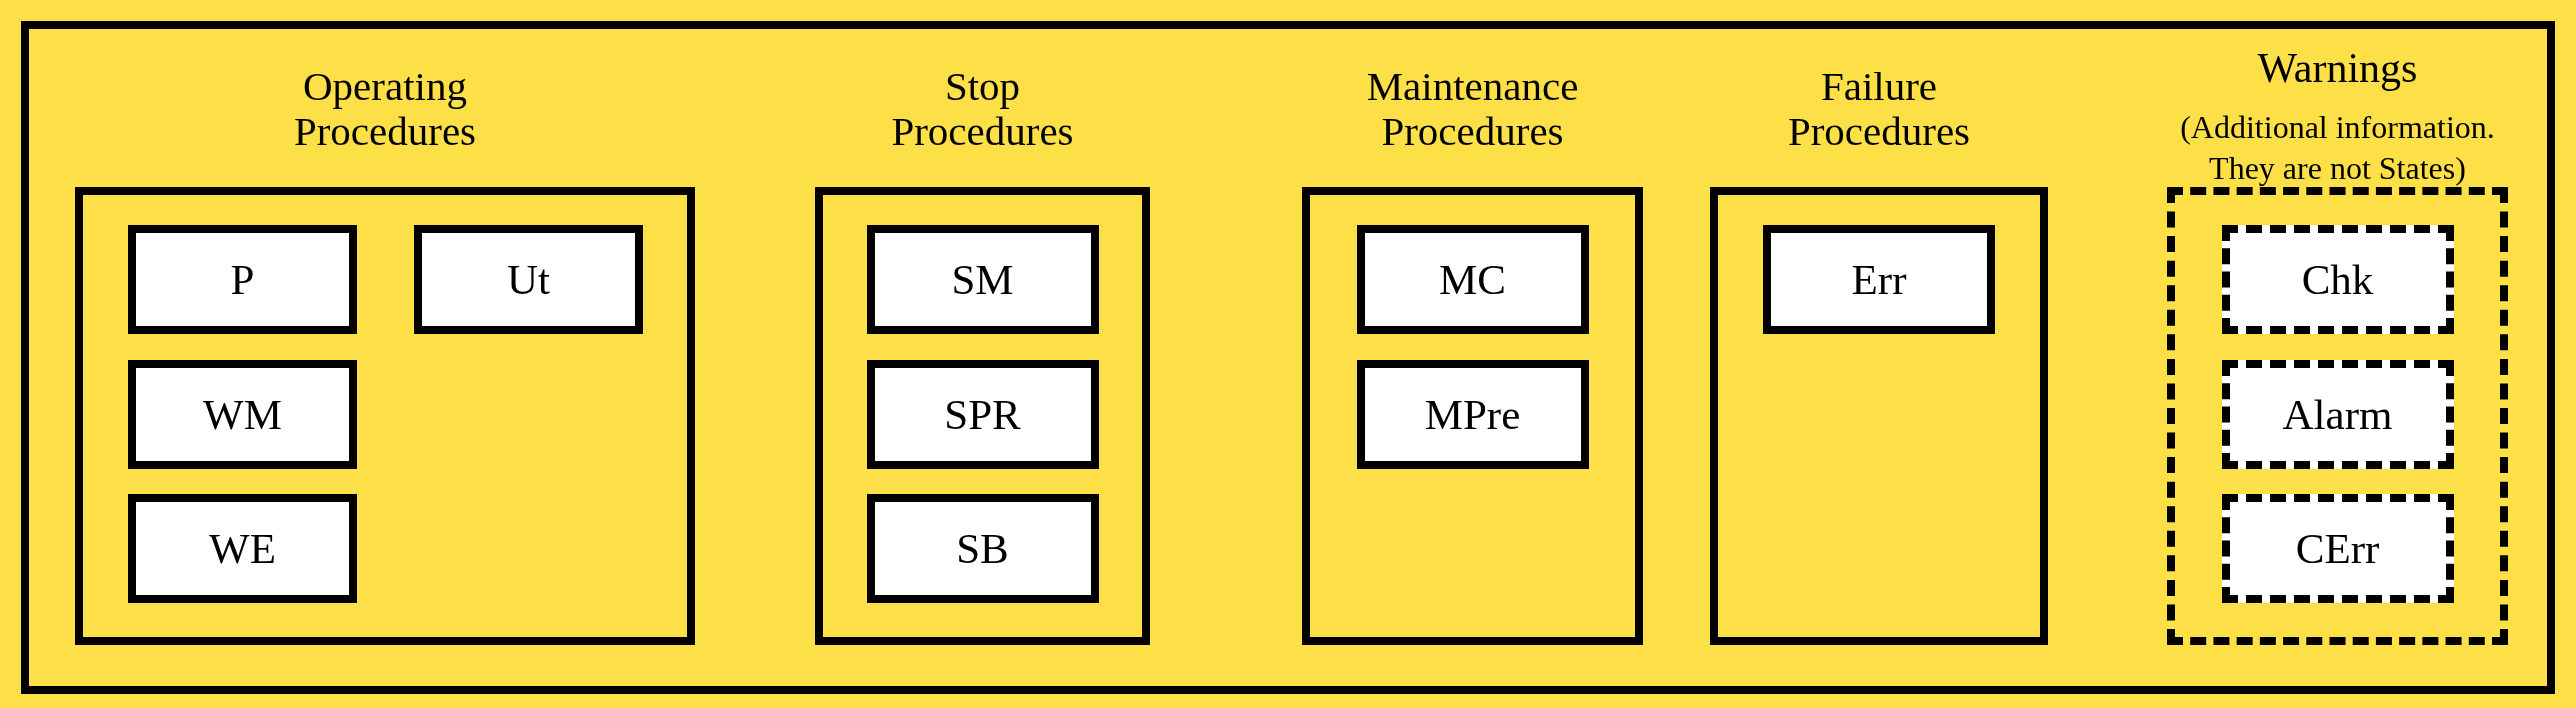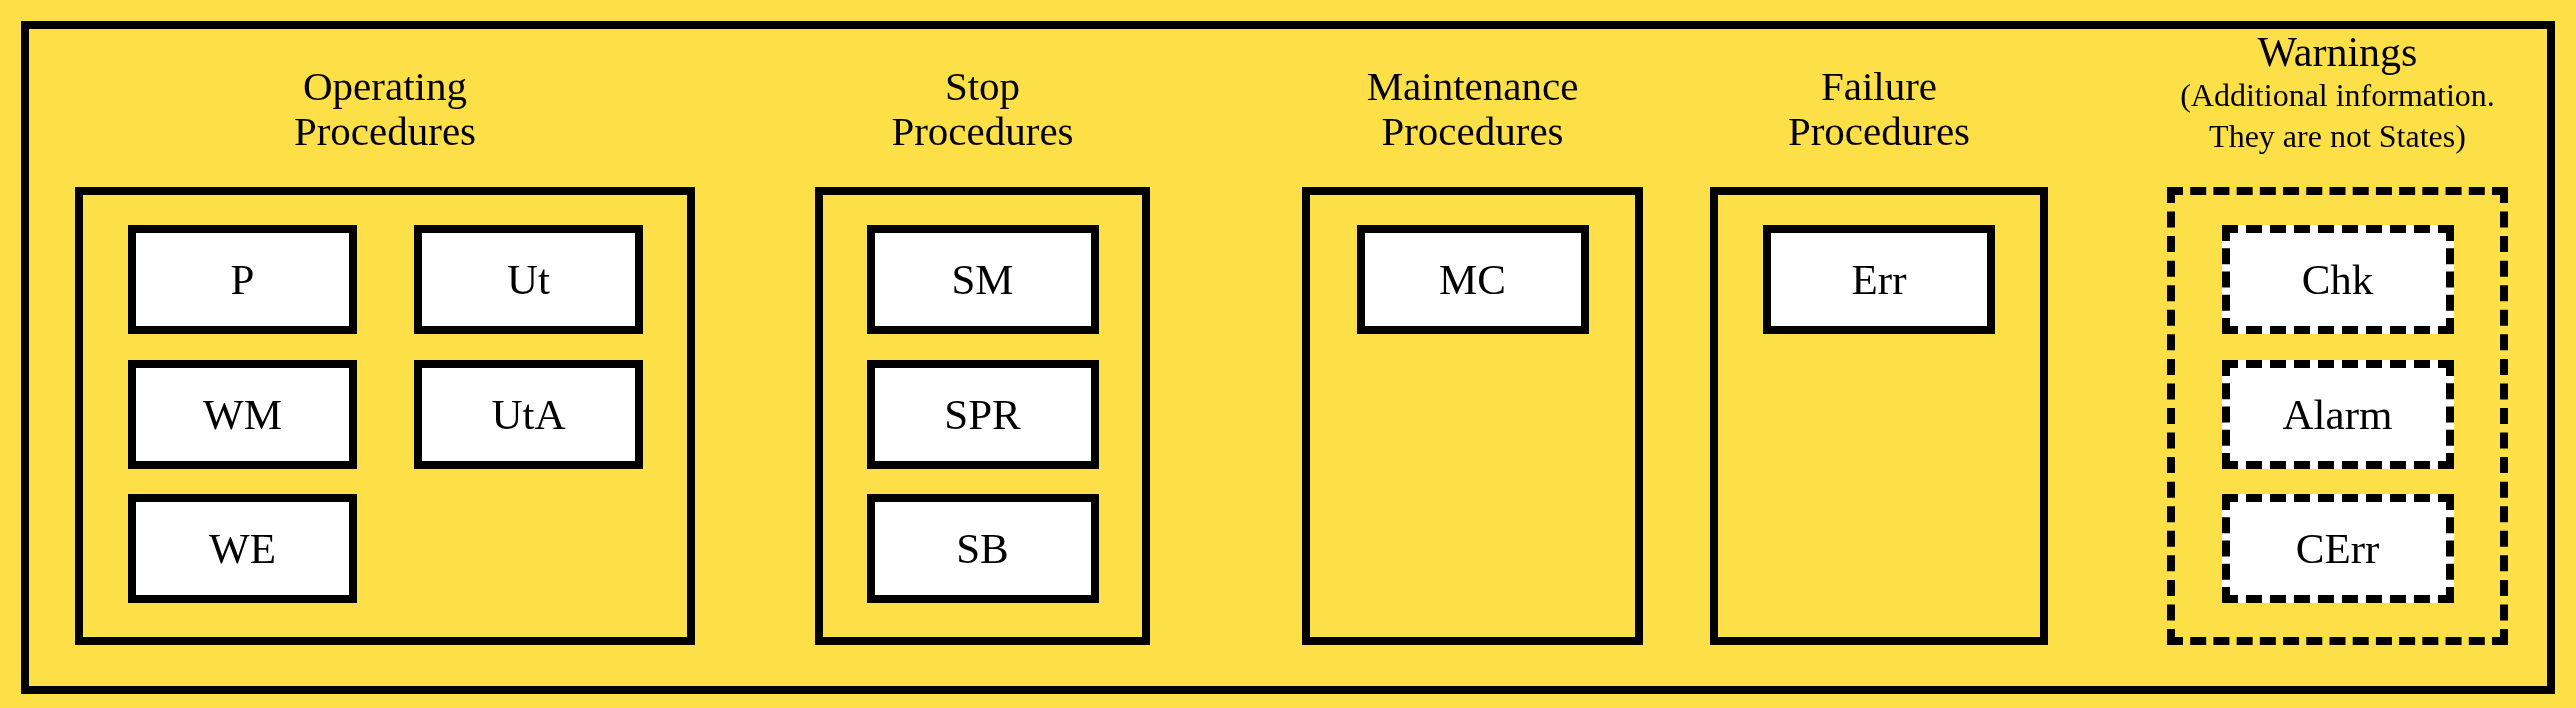--- a/index.html
+++ b/index.html
@@ -34,26 +34,26 @@
     position: absolute;
     top: 64px;
     left: 0;
     width: 100%;
     text-align: center;
     font-size: 41px;
     line-height: 45px;
     white-space: nowrap;
   }
   .group-title.warnings {
-    top: 30px;
+    top: 46px;
     font-size: 42px;
     line-height: 45px;
   }
   .group-subtitle {
-    margin-top: 0;
+    margin-top: 16px;
     font-size: 32px;
     line-height: 41px;
     white-space: nowrap;
   }
   .container {
     position: absolute;
     top: 187px;
     left: 0;
     width: 100%;
     height: 458px;
@@ -104,21 +104,20 @@
 
   <div class="group" id="group-operating">
     <div class="group-title">
       <div>Operating</div>
       <div>Procedures</div>
     </div>
     <div class="container">
       <div class="sbox row1 op-col1">P</div>
       <div class="sbox row1 op-col2">Ut</div>
       <div class="sbox row2 op-col1">WM</div>
-      <div class="sbox row2 op-col2">UtA</div>
       <div class="sbox row3 op-col1">WE</div>
     </div>
   </div>
 
   <div class="group" id="group-stop">
     <div class="group-title">
       <div>Stop</div>
       <div>Procedures</div>
     </div>
     <div class="container">
@@ -128,20 +127,21 @@
     </div>
   </div>
 
   <div class="group" id="group-maintenance">
     <div class="group-title">
       <div>Maintenance</div>
       <div>Procedures</div>
     </div>
     <div class="container">
       <div class="sbox row1 centered">MC</div>
+      <div class="sbox row2 centered">MPre</div>
     </div>
   </div>
 
   <div class="group" id="group-failure">
     <div class="group-title">
       <div>Failure</div>
       <div>Procedures</div>
     </div>
     <div class="container">
       <div class="sbox row1 centered">Err</div>

